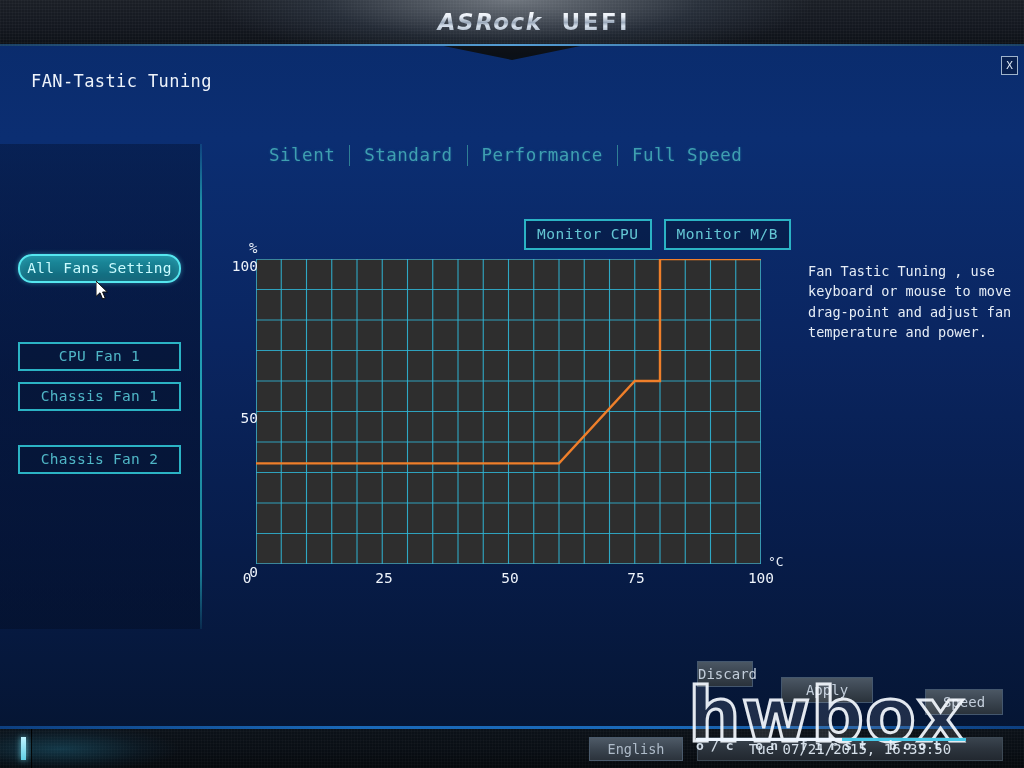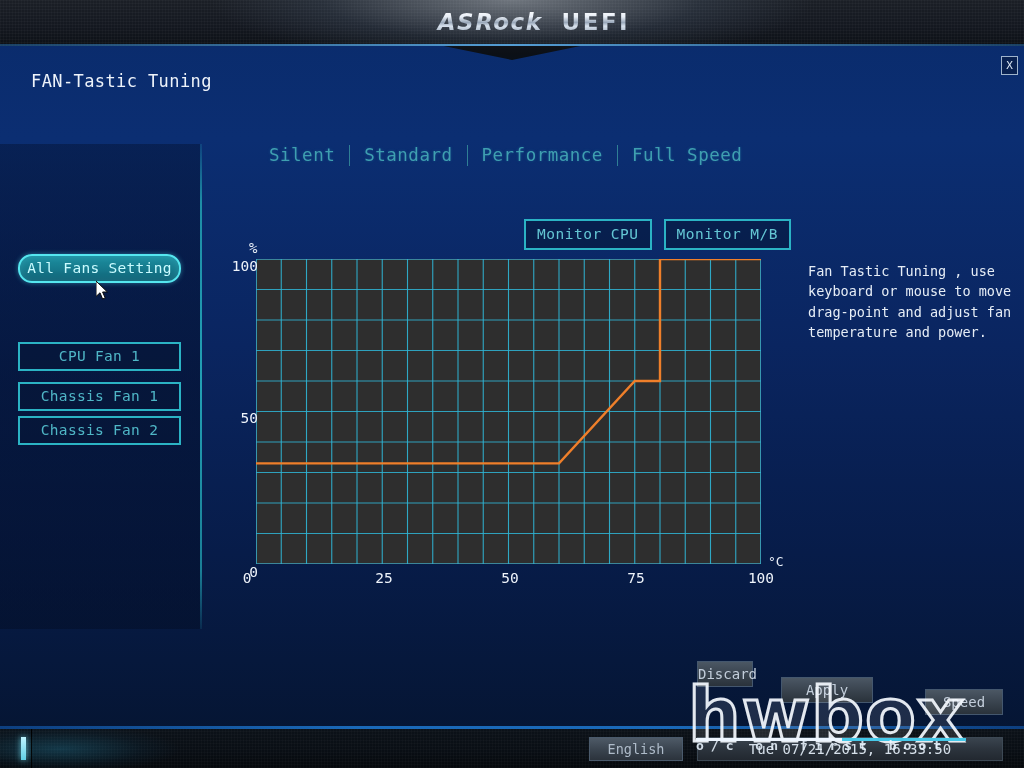--- a/index.html
+++ b/index.html
@@ -165,21 +165,21 @@
   }
   .fan-btn.selected {
     border-color: #55e6ef;
     background: linear-gradient(180deg, #1c8fa0 0%, #16798c 55%, #0f5f73 100%);
     color: #c9fbff;
     box-shadow: 0 0 5px rgba(80,220,235,0.45), inset 0 0 8px rgba(120,240,250,0.18);
   }
   #fan-btn-0 { top: 254px; border-radius: 14px; }
   #fan-btn-1 { top: 314px; margin-top: 28px; }
   #fan-btn-2 { top: 374px; margin-top: 8px; }
-  #fan-btn-3 { top: 416px; }
+  #fan-btn-3 { top: 445px; }
 
   
   #cursor {
     position: absolute;
     left: 96px; top: 281px;
     width: 14px; height: 20px;
     z-index: 25;
   }
 
   

